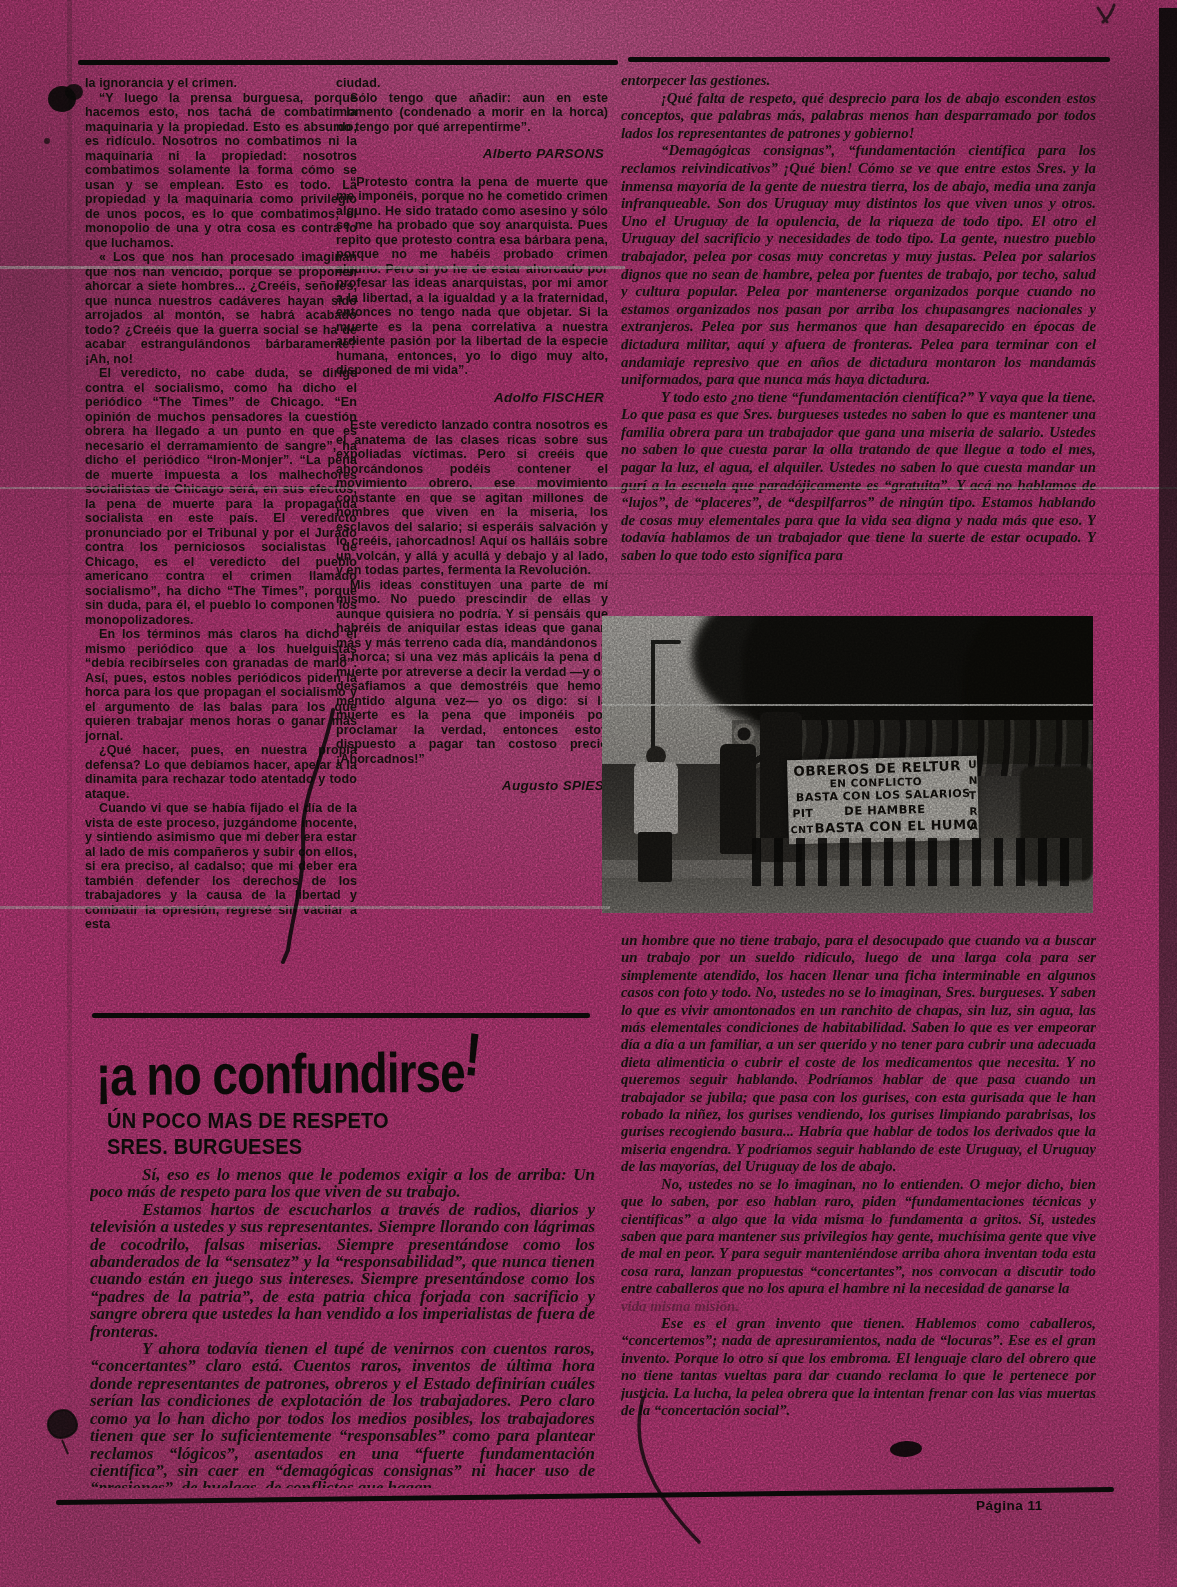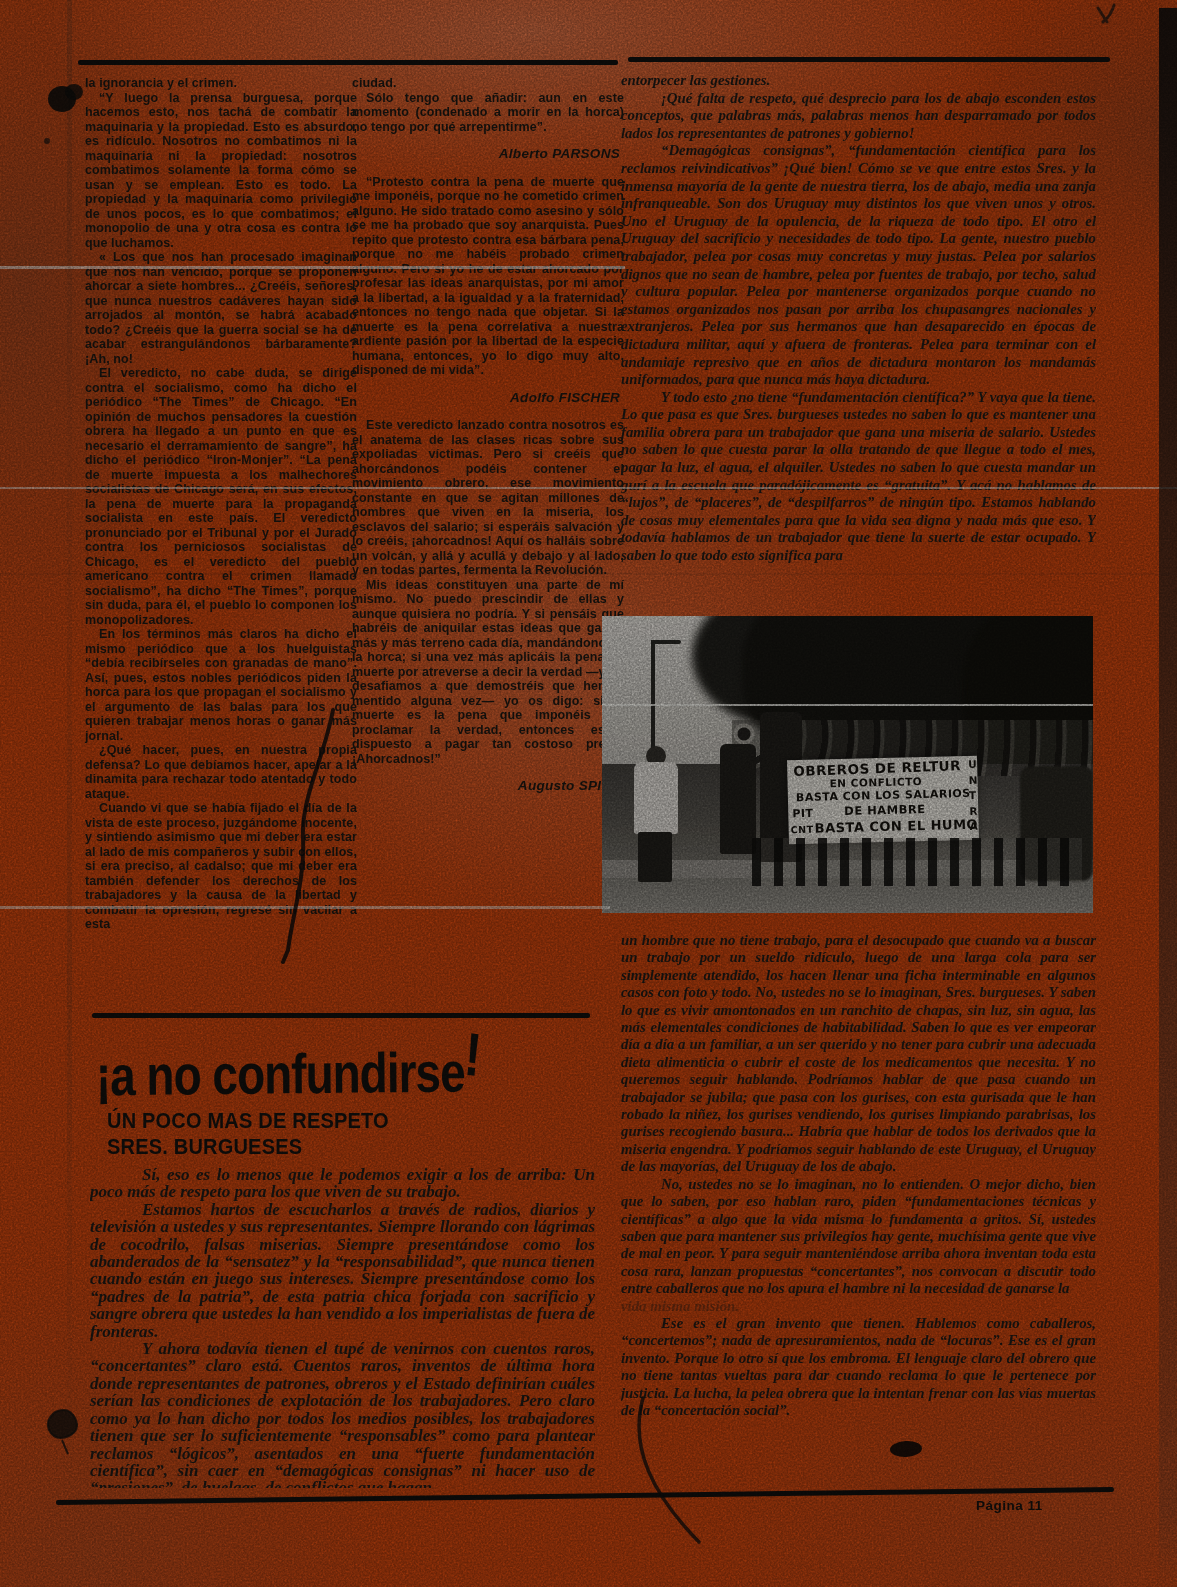--- a/index.html
+++ b/index.html
@@ -1,18 +1,18 @@
 <!DOCTYPE html>
 <html lang="es"><head>
 <meta charset="utf-8">
 <style>
   html,body{margin:0;padding:0;background:#77746f;}
   .page{
     position:relative;width:1177px;height:1587px;margin:0 auto;
-    background:#c2410c;overflow:hidden;
+    background:#ec4899;overflow:hidden;
     font-family:"Liberation Sans",sans-serif;color:#161410;
     -webkit-hyphens:auto;hyphens:auto;
   }
   .mottle{
     position:absolute;inset:0;pointer-events:none;
     background:
       radial-gradient(ellipse 260px 600px at 2% 18%, rgba(70,68,64,.30), transparent 70%),
       radial-gradient(ellipse 300px 260px at 99% 8%, rgba(55,53,50,.28), transparent 72%),
       radial-gradient(ellipse 700px 240px at 45% 2%, rgba(255,255,255,.22), transparent 70%),
       radial-gradient(ellipse 560px 420px at 48% 42%, rgba(255,255,255,.16), transparent 62%),
@@ -110,21 +110,21 @@
   <div class="col c-bold" style="left:85px;top:76px;height:940px;overflow:hidden;">
     <p class="noind">la ignorancia y el crimen.</p>
     <p>“Y luego la prensa burguesa, porque hacemos esto, nos tachá de combatir la maquinaria y la propiedad. Esto es absurdo, es ridículo. Nosotros no combatimos ni la maquinaria ni la propiedad: nosotros combatimos solamente la forma cómo se usan y se emplean. Esto es todo. La propiedad y la maquinaria como privilegio de unos pocos, es lo que combatimos; el monopolio de una y otra cosa es contra lo que luchamos.</p>
     <p>« Los que nos han procesado imaginan que nos han vencido, porque se proponen ahorcar a siete hombres... ¿Creéis, señores, que nunca nuestros cadáveres hayan sido arrojados al montón, se habrá acabado todo? ¿Creéis que la guerra social se ha de acabar estrangulándonos bárbaramente? ¡Ah, no!</p>
     <p>El veredicto, no cabe duda, se dirige contra el socialismo, como ha dicho el periódico “The Times” de Chicago. “En opinión de muchos pensadores la cuestión obrera ha llegado a un punto en que es necesario el derramamiento de sangre”, ha dicho el periódico “Iron-Monjer”. “La pena de muerte impuesta a los malhechores socialistas de Chicago será, en sus efectos, la pena de muerte para la propaganda socialista en este país. El veredicto pronunciado por el Tribunal y por el Jurado contra los perniciosos socialistas de Chicago, es el veredicto del pueblo americano contra el crimen llamado socialismo”, ha dicho “The Times”, porque sin duda, para él, el pueblo lo componen los monopolizadores.</p>
     <p>En los términos más claros ha dicho el mismo periódico que a los huelguistas “debía recibírseles con granadas de mano”. Así, pues, estos nobles periódicos piden la horca para los que propagan el socialismo y el argumento de las balas para los que quieren trabajar menos horas o ganar más jornal.</p>
     <p>¿Qué hacer, pues, en nuestra propia defensa? Lo que debíamos hacer, apelar a la dinamita para rechazar todo atentado y todo ataque.</p>
     <p>Cuando vi que se había fijado el día de la vista de este proceso, juzgándome inocente, y sintiendo asimismo que mi deber era estar al lado de mis compañeros y subir con ellos, si era preciso, al cadalso; que mi deber era también defender los derechos de los trabajadores y la causa de la libertad y combatir la opresión, regresé sin vacilar a esta</p>
   </div>
 
-  <div class="col c-bold" style="left:352px;top:76px;height:940px;overflow:hidden;">
+  <div class="col c-bold" style="left:336px;top:76px;height:940px;overflow:hidden;">
     <p class="noind">ciudad.</p>
     <p>Sólo tengo que añadir: aun en este momento (condenado a morir en la horca) no tengo por qué arrepentirme”.</p>
     <span class="sig">Alberto PARSONS</span>
     <p>“Protesto contra la pena de muerte que me imponéis, porque no he cometido crimen alguno. He sido tratado como asesino y sólo se me ha probado que soy anarquista. Pues repito que protesto contra esa bárbara pena, porque no me habéis probado crimen alguno. Pero si yo he de estar ahorcado por profesar las ideas anarquistas, por mi amor a la libertad, a la igualdad y a la fraternidad, entonces no tengo nada que objetar. Si la muerte es la pena correlativa a nuestra ardiente pasión por la libertad de la especie humana, entonces, yo lo digo muy alto, disponed de mi vida”.</p>
     <span class="sig">Adolfo FISCHER</span>
     <p>Este veredicto lanzado contra nosotros es el anatema de las clases ricas sobre sus expoliadas víctimas. Pero si creéis que ahorcándonos podéis contener el movimiento obrero, ese movimiento constante en que se agitan millones de hombres que viven en la miseria, los esclavos del salario; si esperáis salvación y lo creéis, ¡ahorcadnos! Aquí os halláis sobre un volcán, y allá y acullá y debajo y al lado, y en todas partes, fermenta la Revolución.</p>
     <p>Mis ideas constituyen una parte de mí mismo. No puedo prescindir de ellas y aunque quisiera no podría. Y si pensáis que habréis de aniquilar estas ideas que ganan más y más terreno cada día, mandándonos a la horca; si una vez más aplicáis la pena de muerte por atreverse a decir la verdad —y os desafiamos a que demostréis que hemos mentido alguna vez— yo os digo: si la muerte es la pena que imponéis por proclamar la verdad, entonces estoy dispuesto a pagar tan costoso precio ¡Ahorcadnos!”</p>
     <span class="sig">Augusto SPIES</span>
   </div>
 

